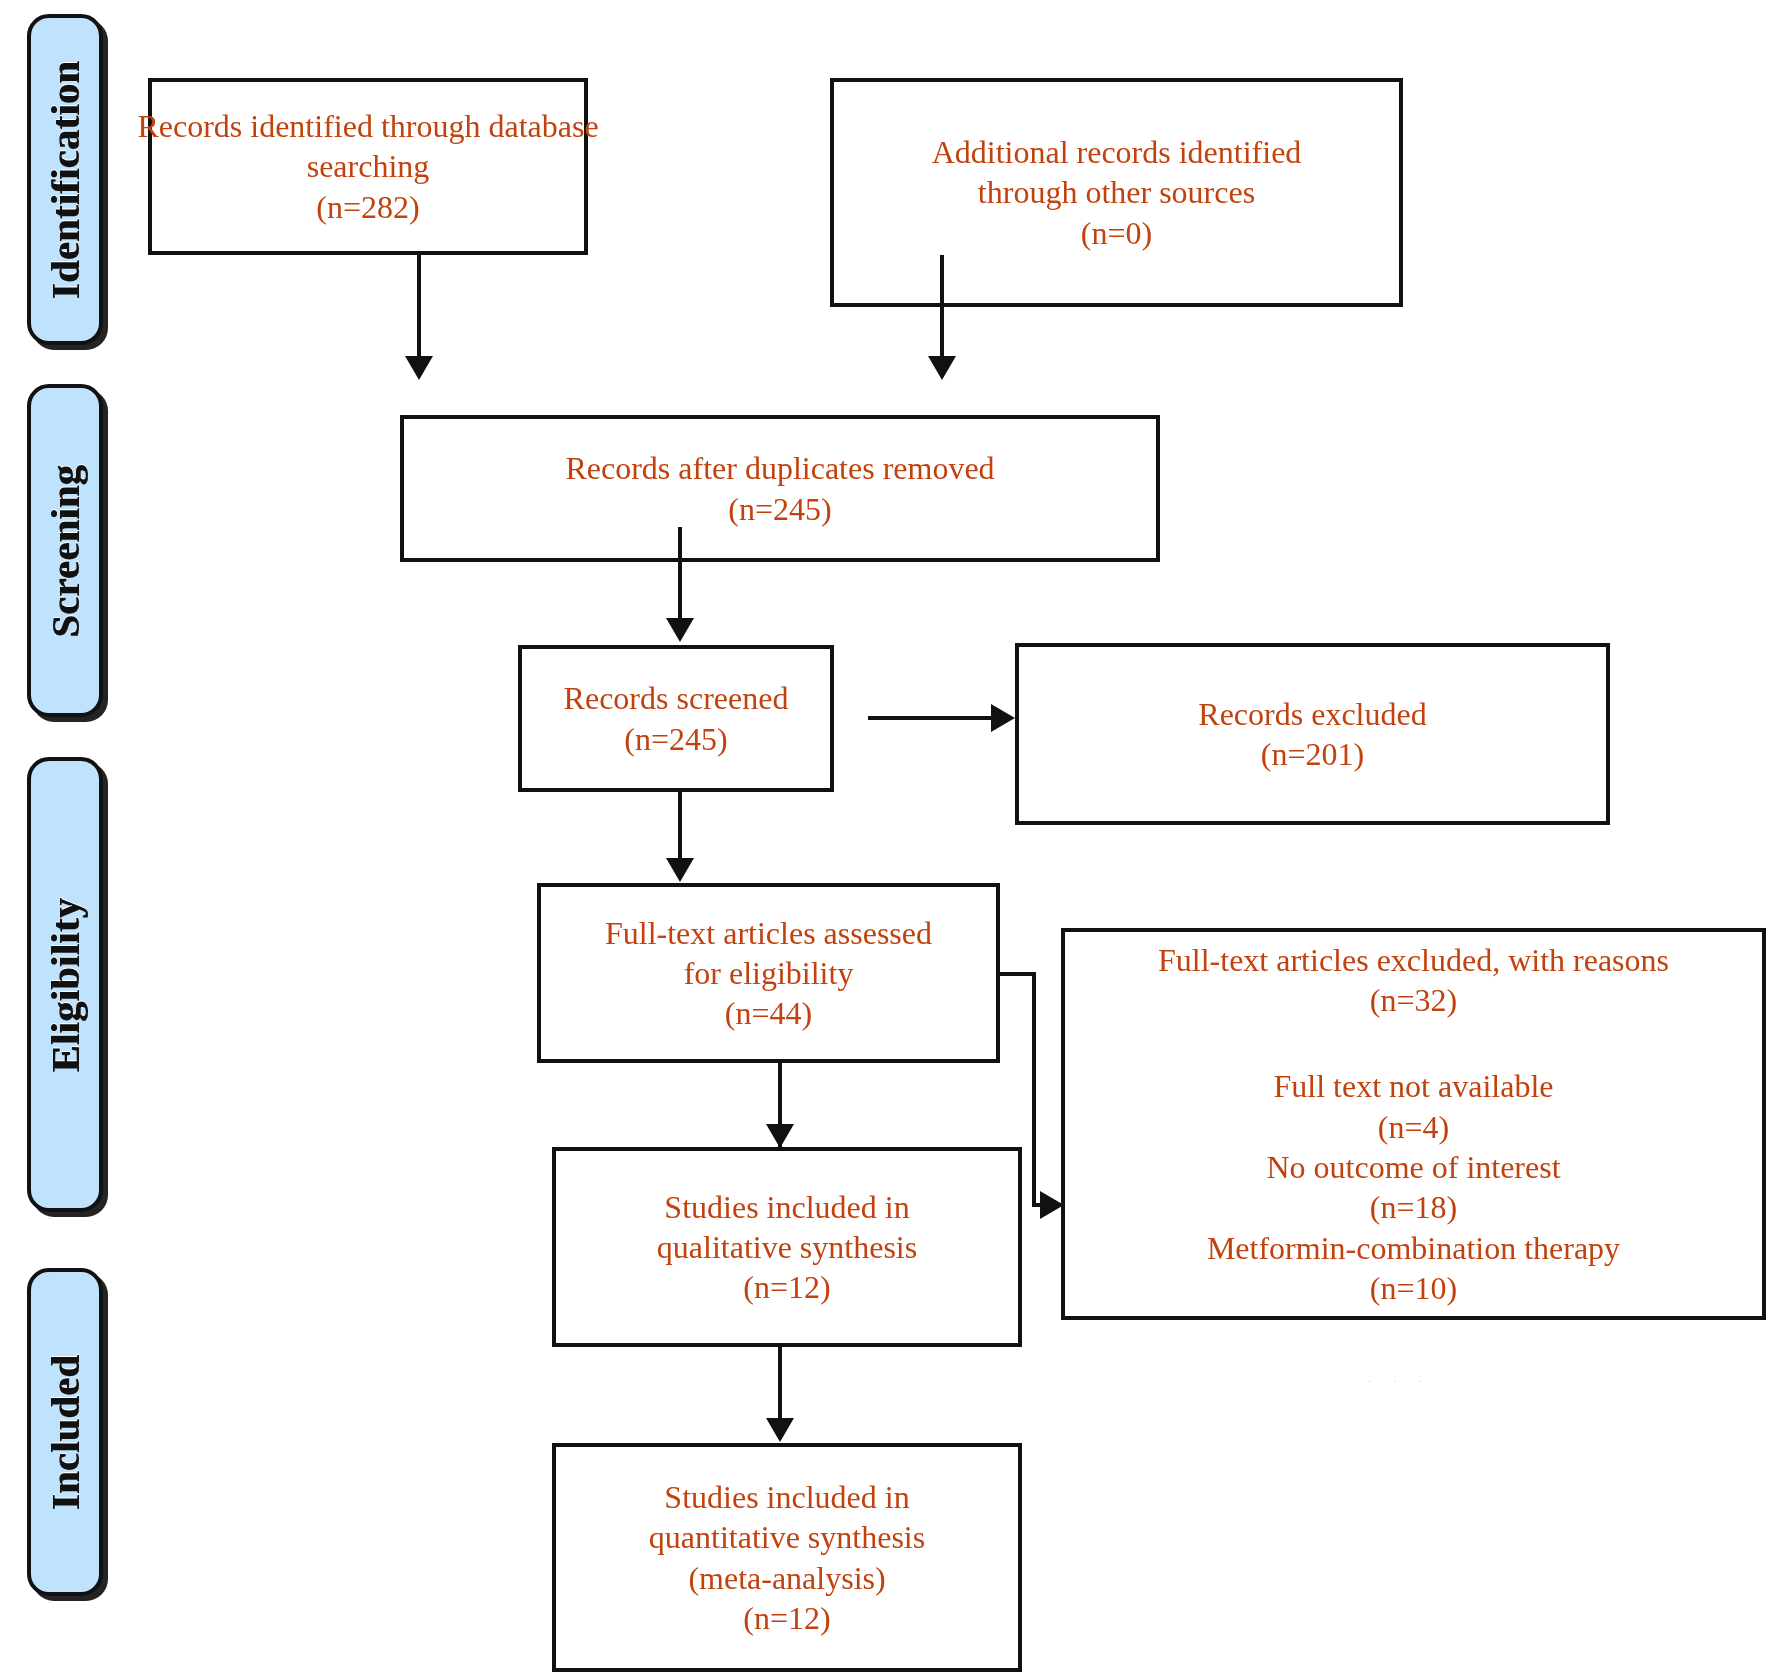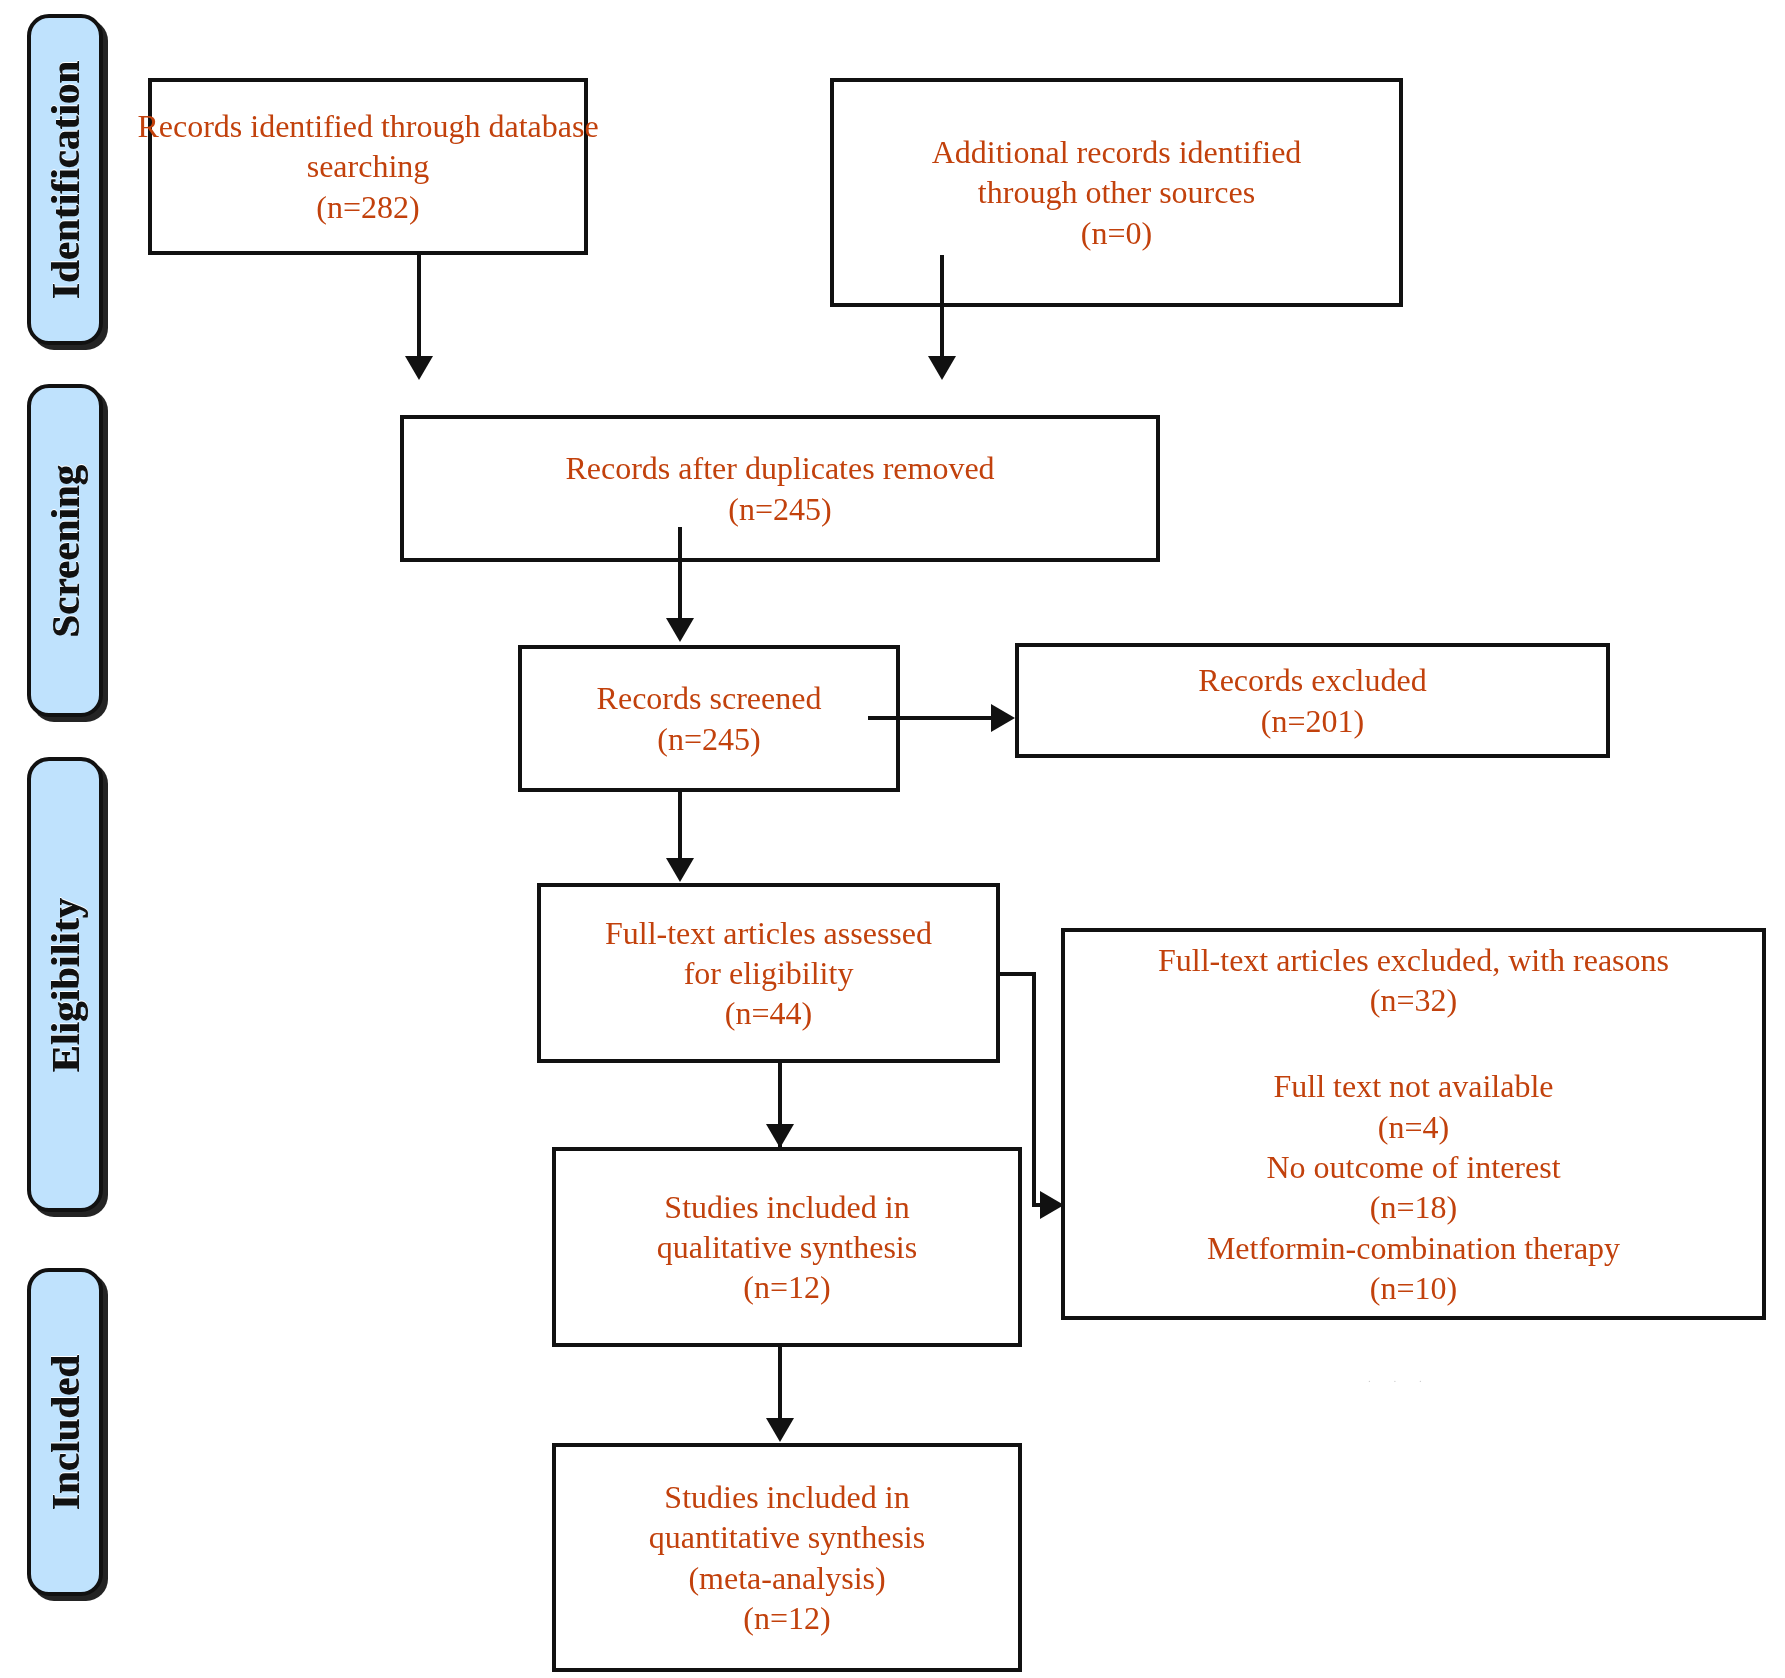--- a/index.html
+++ b/index.html
@@ -126,26 +126,26 @@
   <div class="arrow-down" style="left:928px; top:356px;"></div>
 
   <div class="flow-box" style="left:400px; top:380px; width:760px; height:147px;margin-top:35px;">
     <span class="ln">Records after duplicates removed</span>
     <span class="ln">(n=245)</span>
   </div>
 
   <div class="vline" style="left:678px; top:527px; height:95px;"></div>
   <div class="arrow-down" style="left:666px; top:618px;"></div>
 
-  <div class="flow-box" style="left:518px; top:645px; width:382px; height:147px;">
+  <div class="flow-box" style="left:518px; top:645px; width:316px; height:147px;">
     <span class="ln">Records screened</span>
     <span class="ln">(n=245)</span>
   </div>
 
-  <div class="flow-box" style="left:1015px; top:643px; width:595px; height:115px;">
+  <div class="flow-box" style="left:1015px; top:643px; width:595px; height:182px;">
     <span class="ln">Records excluded</span>
     <span class="ln">(n=201)</span>
   </div>
 
   <div class="hline" style="left:868px; top:716px; width:125px;"></div>
   <div class="arrow-right" style="left:991px; top:704px;"></div>
 
   <div class="vline" style="left:678px; top:792px; width:4px; height:70px;"></div>
   <div class="arrow-down" style="left:666px; top:858px;"></div>
 

